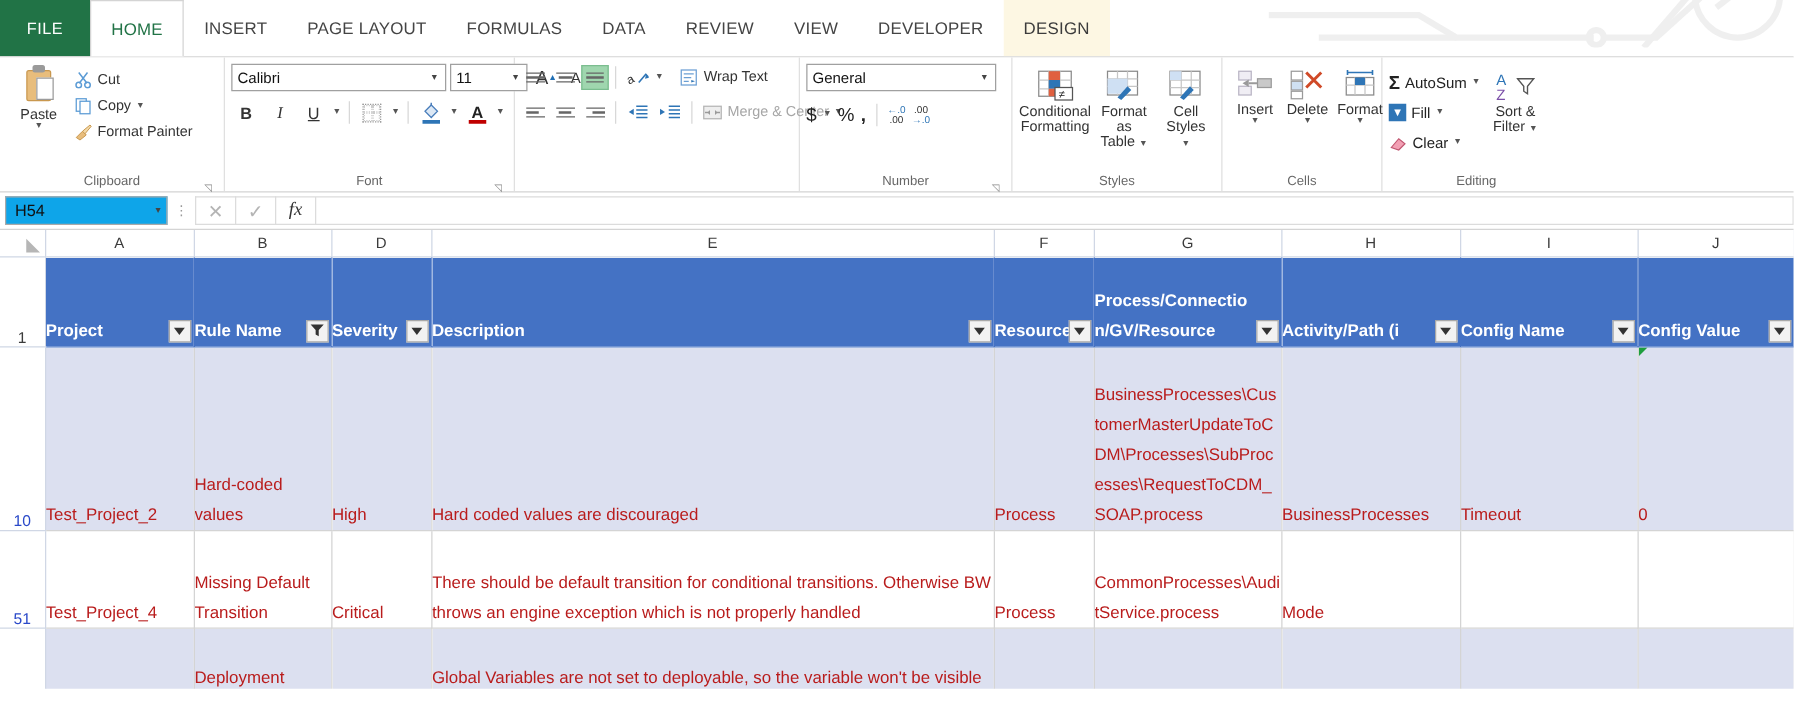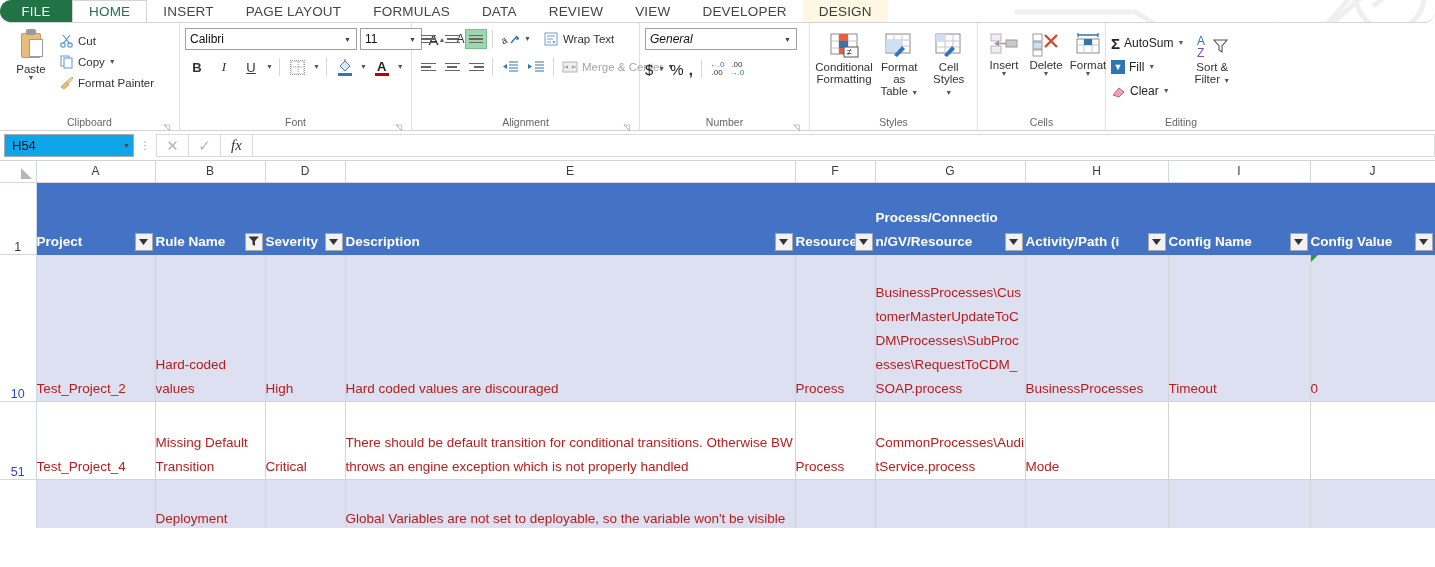--- a/index.html
+++ b/index.html
@@ -7,27 +7,26 @@
     width: 1435px; height: 567px;
     overflow: hidden;
     background: #fff;
     font-family: "Liberation Sans", sans-serif;
     -webkit-font-smoothing: antialiased;
   }
 
   
   .tabbar {
     position: relative;
-    height: 23px;
+    height: 46px;
     background: #fff;
     border-bottom: 1px solid #d4d4d4;
     display: flex;
     align-items: stretch;
     overflow: hidden;
-    border-radius: 13px;
   }
   .watermark {
     position: absolute; top: -10px; right: 0; width: 420px; height: 48px;
     pointer-events: none; opacity: .85;
   }
   .tab-file {
     width: 72px; background: #217346; color: #fff;
     display: flex; align-items: center; justify-content: center;
     font-size: 13px; letter-spacing: .4px;
   }
@@ -133,21 +132,21 @@
   
   .g-align { width: 228px; }
   .alignrow { display: flex; align-items: center; gap: 2px; height: 24px; }
   .al-ico { width: 22px; height: 20px; display: flex; flex-direction: column;
             justify-content: center; align-items: center; gap: 2px; }
   .al-ico span { display: block; height: 1.5px; background: #666; }
   .al-ico.sel { background: #9fd6ae; border: 1px solid #7bbd8f; }
 
   
   .g-num { width: 170px; }
-  .numfmt { width: 152px; height: 22px; font-style: italic; }
+  .numfmt { width: 152px; height: 22px; }
   .numrow2 { display: flex; align-items: center; gap: 5px; height: 24px; font-size: 13px; color: #222; }
   .dec-ico { font-size: 8px; line-height: 8px; color: #1f6fb5; text-align: center; }
 
   
   .g-styles { width: 168px; }
   .g-cells { width: 128px; }
   .g-edit { width: 150px; }
 
   .ed-row { display: flex; align-items: center; gap: 4px; height: 24px; font-size: 12px; color: #222; }
   .sigma { font-size: 15px; font-weight: bold; }
@@ -443,24 +442,20 @@
         <div class="smallbtn dis">
           <svg width="16" height="14" viewBox="0 0 16 14">
             <rect x="1" y="2" width="14" height="10" fill="#eee" stroke="#b4b4b4" stroke-width="1"></rect>
             <path d="M2 7 H6 M10 7 H14" stroke="#9a9a9a" stroke-width="1.2"></path>
             <path d="M6 5 L4 7 L6 9 Z M10 5 L12 7 L10 9 Z" fill="#9a9a9a"></path>
           </svg>
           <span>Merge &amp; Center</span>
           <span class="caret">▼</span>
         </div>
       </div>
-    </div>
-    <div class="group-label">
-      <span>Alignment</span>
-      <span class="dlg"></span>
     </div>
   </div>
 
   <div class="group g-num">
     <div class="group-body" style="flex-direction:column;">
       <div class="fontrow">
         <div class="combo numfmt">
           <span class="cval">General</span>
           <span class="carr">▼</span>
         </div>

